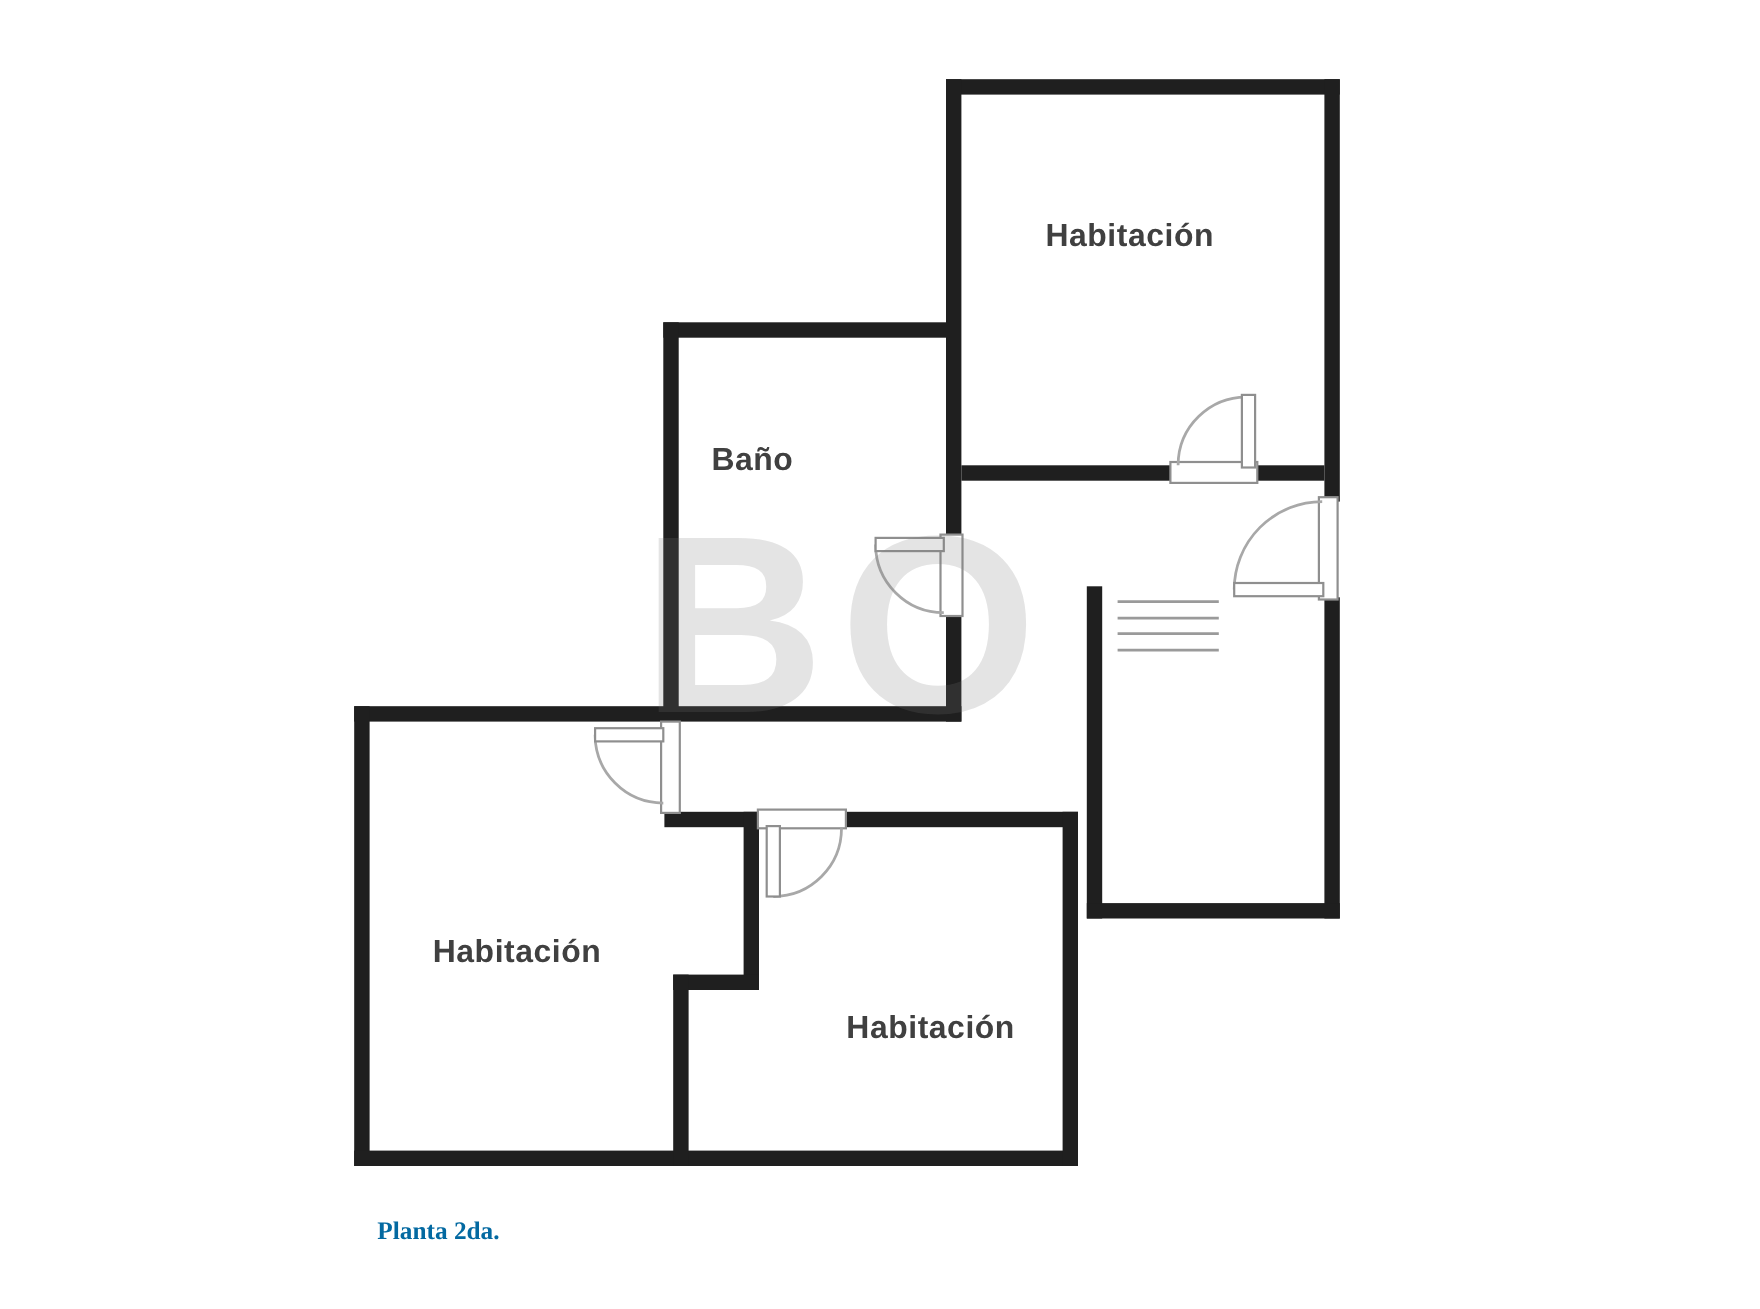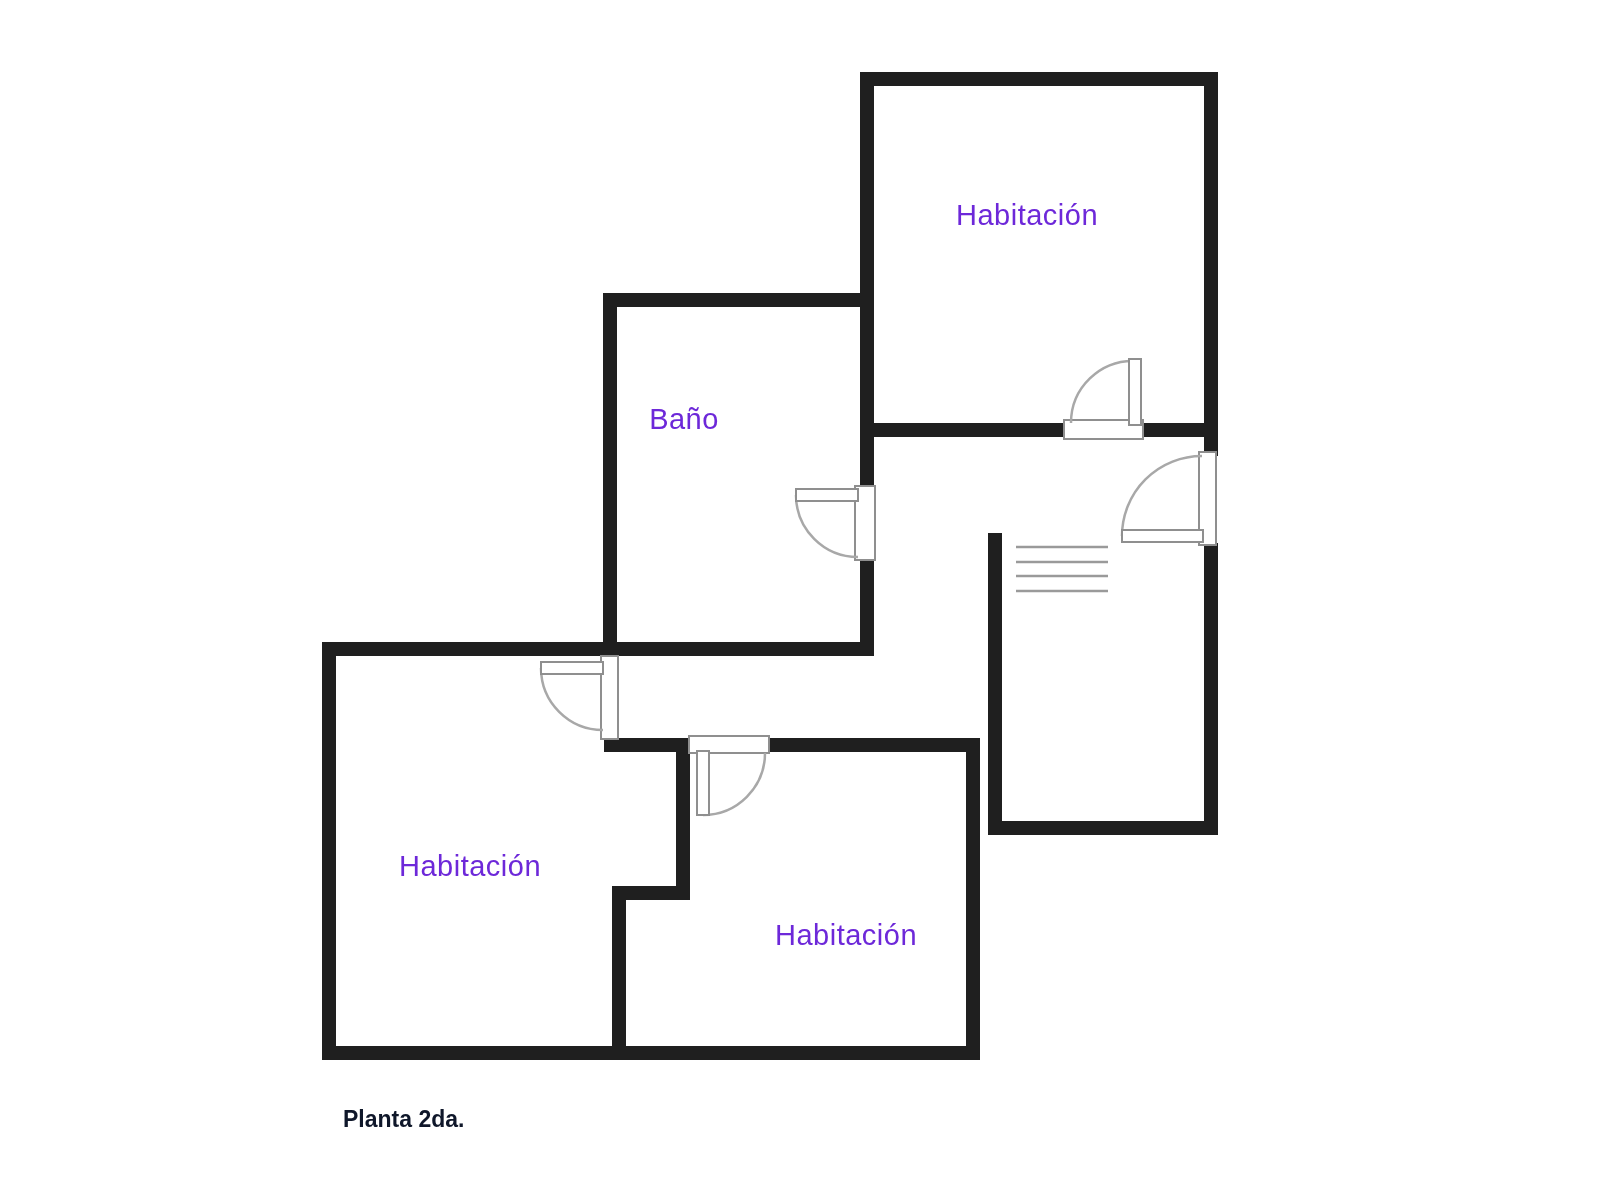--- a/index.html
+++ b/index.html
@@ -37,33 +37,34 @@
     stroke-width: 2.5;
   }
   .stair-line {
     stroke: #9a9a9a;
     stroke-width: 2.5;
   }
   .room-label {
     position: absolute;
     transform: translate(-50%, -50%);
     font-size: 29px;
-    font-weight: 400;
-    color: #6d28d9;
+    font-weight: 700;
+    color: #404040;
     letter-spacing: 0.5px;
     white-space: nowrap;
   }
   .floor-title {
     position: absolute;
     left: 343px;
     top: 1106px;
     font-size: 23px;
     font-weight: 600;
-    color: #0f172a;
+    color: #0369a1;
     white-space: nowrap;
+    font-family: Liberation Serif, serif;
   }
   .watermark {
     position: absolute;
     left: 560px;
     top: 430px;
     width: 420px;
     text-align: center;
     font-size: 230px;
     line-height: 1.2;
     font-weight: 700;
@@ -133,20 +134,21 @@
       <rect class="door-frame" x="601" y="656" width="17" height="83"></rect>
       <path class="door-arc" d="M 541 668 A 62 62 0 0 0 603 730"></path>
       <rect class="door-leaf" x="541" y="662" width="62" height="12"></rect>
 
       <rect class="door-frame" x="689" y="736" width="80" height="17"></rect>
       <path class="door-arc" d="M 703 815 A 62 62 0 0 0 765 753"></path>
       <rect class="door-leaf" x="697" y="751" width="12" height="64"></rect>
     </g>
   </svg>
 
+  <div class="watermark">BO</div>
 
   <div class="room-label" style="left:1027px; top:215px;">Habitación</div>
 
   <div class="room-label" style="left:684px; top:419px;">Baño</div>
 
   <div class="room-label" style="left:470px; top:866px;">Habitación</div>
 
   <div class="room-label" style="left:846px; top:935px;">Habitación</div>
 
   <div class="floor-title">Planta 2da.</div>

